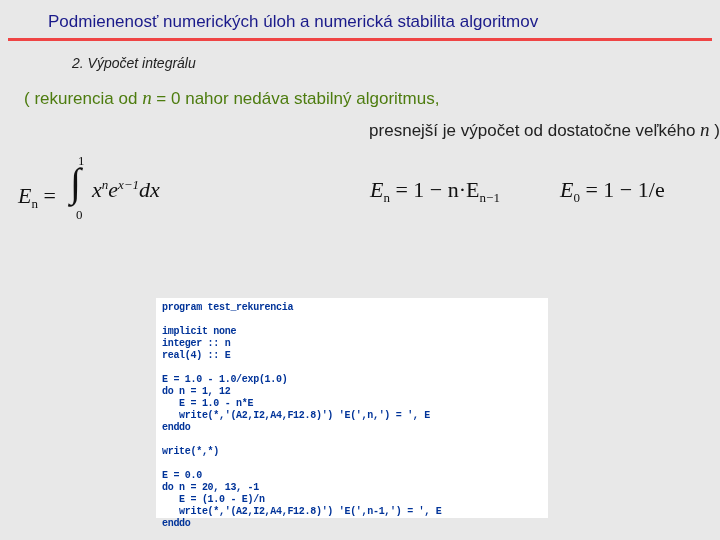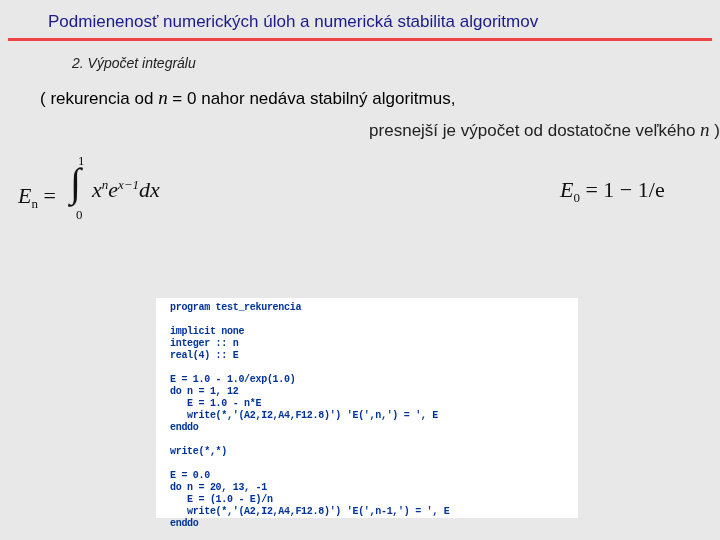--- a/index.html
+++ b/index.html
@@ -18,23 +18,23 @@
     border-bottom: 3px solid #ef4444;
     margin: 0 8px;
   }
   .section {
     padding: 14px 0 0 72px;
     color: #222;
     font-style: italic;
     font-size: 14px;
   }
   .para1 {
-    padding: 16px 0 0 40px;
+    padding: 16px 0 0 24px;
     font-size: 17px;
-    color: #000000;
+    color: #4d7c0f;
   }
   .para2 {
     padding: 10px 0 0 112px;
     font-size: 17px;
     color: #222;
     text-align: right;
   }
   .ital { font-style: italic; font-family: "Times New Roman", serif; font-size: 19px; }
   .mathrow {
     position: relative;
@@ -46,28 +46,28 @@
   }
   .mathrow > div { position: absolute; }
   .sub { font-size: 13px; vertical-align: sub; }
   .sup { font-size: 13px; vertical-align: super; }
   .intsym { font-size: 40px; line-height: 40px; }
   .small { font-size: 13px; font-family: "Times New Roman", serif; }
   .codeblock {
     position: absolute;
     left: 156px;
     top: 298px;
-    width: 422px;
+    width: 392px;
     height: 220px;
     background: #fff;
     font-family: "Courier New", monospace;
     font-size: 10px;
     color: #003399;
     font-weight: bold;
-    padding: 4px 14px;
+    padding: 4px 6px;
     letter-spacing: -0.3px;
     line-height: 12px;
     white-space: pre;
     box-sizing: border-box;
   }
 </style>
 </head>
 <body>
 
 <div class="header">
@@ -96,20 +96,24 @@
 
   <div style="left:78px; top:-2px;" class="small">1</div>
   <div style="left:70px; top:8px;" class="intsym">∫</div>
   <div style="left:76px; top:52px;" class="small">0</div>
 
   <div style="left:92px; top:22px; font-style:italic;">
     <span>x</span><span class="sup">n</span><span>e</span><span class="sup">x−1</span><span>dx</span>
   </div>
 
 
+  <div style="left:370px; top:22px;">
+    <span style="font-style:italic;">E</span><span class="sub">n</span>
+    <span>= 1 − n·E</span><span class="sub">n−1</span>
+  </div>
 
   <div style="left:560px; top:22px;">
     <span style="font-style:italic;">E</span><span class="sub">0</span>
     <span>= 1 − 1/e</span>
   </div>
 </div>
 
 <div class="codeblock"><span>program test_rekurencia</span>
 <span></span>
 <span>implicit none</span>

